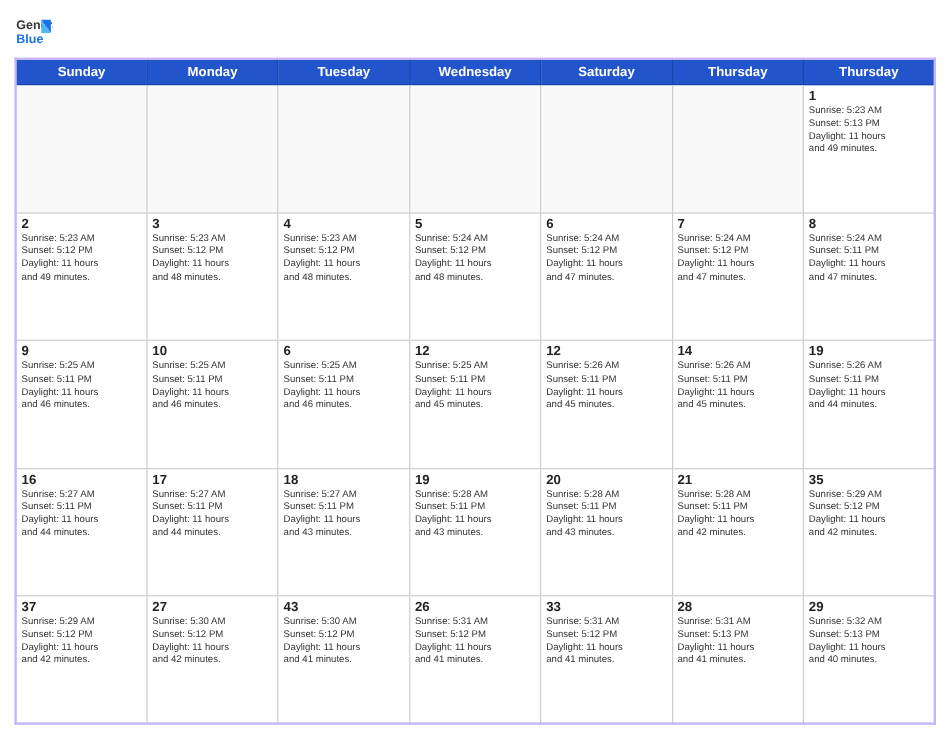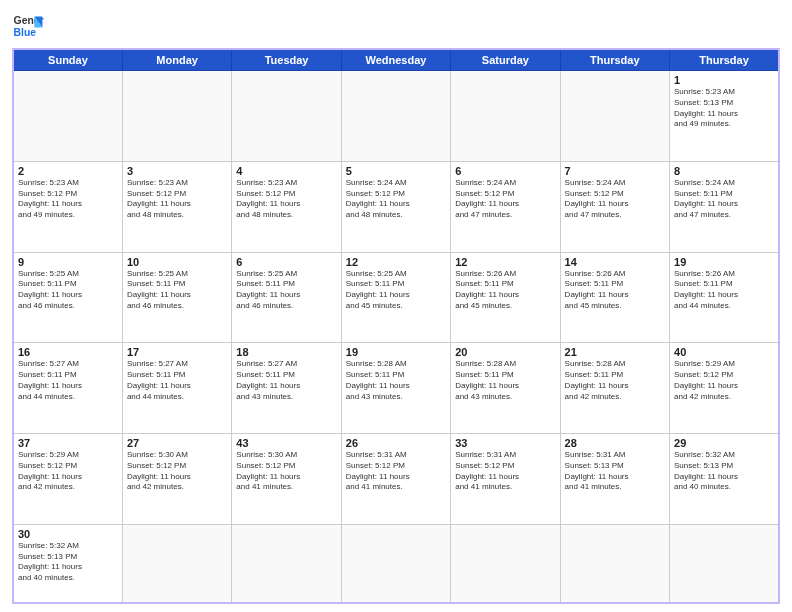--- a/index.html
+++ b/index.html
@@ -276,21 +276,21 @@
 and 43 minutes.</div>
           </td>
           <td>
             <span class="day-num">21</span>
             <div class="day-info" style="white-space: pre-line;">Sunrise: 5:28 AM
 Sunset: 5:11 PM
 Daylight: 11 hours
 and 42 minutes.</div>
           </td>
           <td>
-            <span class="day-num">40</span>
+            <span class="day-num">35</span>
             <div class="day-info" style="white-space: pre-line;">Sunrise: 5:29 AM
 Sunset: 5:12 PM
 Daylight: 11 hours
 and 42 minutes.</div>
           </td>
         </tr>
         <tr>
           <td>
             <span class="day-num">37</span>
             <div class="day-info" style="white-space: pre-line;">Sunrise: 5:29 AM
@@ -333,31 +333,16 @@
 Daylight: 11 hours
 and 41 minutes.</div>
           </td>
           <td>
             <span class="day-num">29</span>
             <div class="day-info" style="white-space: pre-line;">Sunrise: 5:32 AM
 Sunset: 5:13 PM
 Daylight: 11 hours
 and 40 minutes.</div>
           </td>
-        </tr>
-        <tr class="last-row">
-          <td>
-            <span class="day-num">30</span>
-            <div class="day-info" style="white-space: pre-line;">Sunrise: 5:32 AM
-Sunset: 5:13 PM
-Daylight: 11 hours
-and 40 minutes.</div>
-          </td>
-          <td class="empty-cell"></td>
-          <td class="empty-cell"></td>
-          <td class="empty-cell"></td>
-          <td class="empty-cell"></td>
-          <td class="empty-cell"></td>
-          <td class="empty-cell"></td>
         </tr>
       </tbody>
   </table>
 </div>
 
 </body></html>

